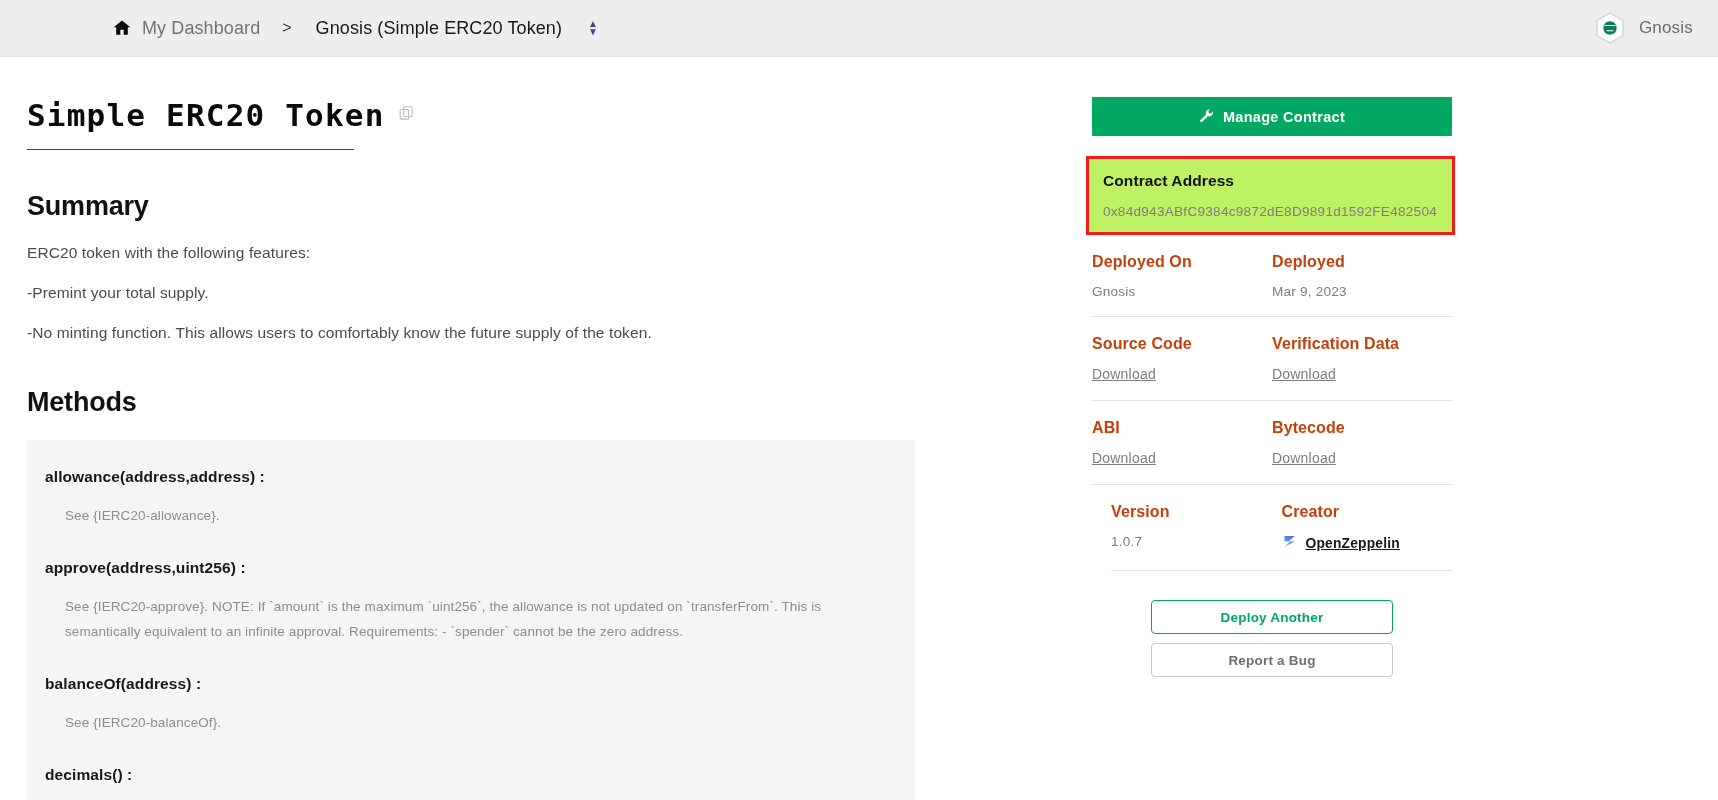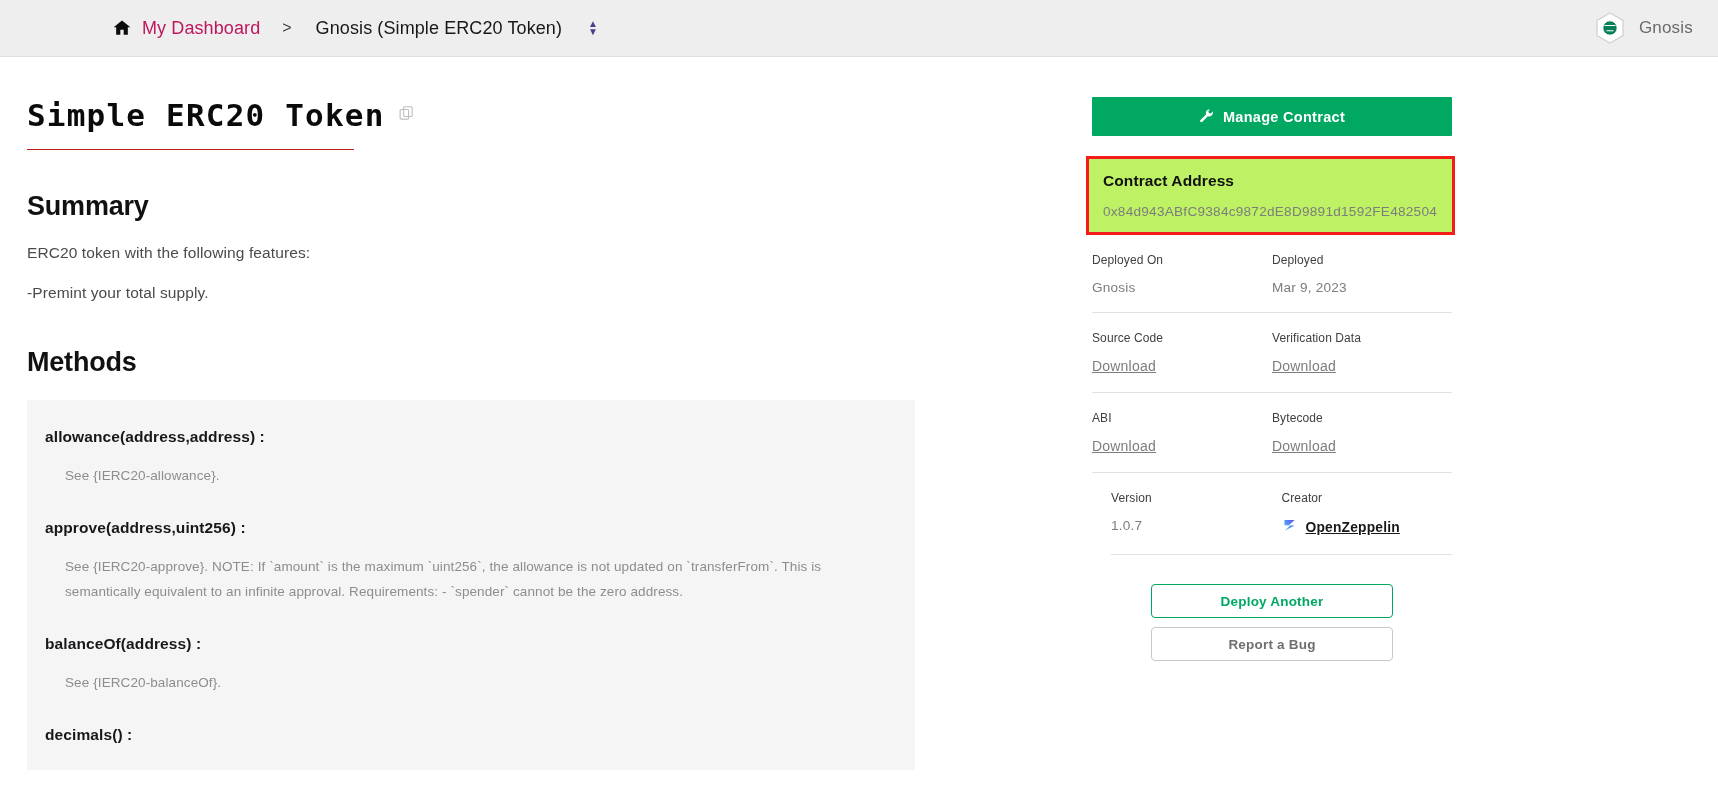--- a/index.html
+++ b/index.html
@@ -17,21 +17,21 @@
     border-bottom: 1px solid #e0e0e0;
     display: flex;
     align-items: center;
     padding: 0 20px 0 112px;
     position: relative;
   }
   .crumb-group { display: flex; align-items: center; gap: 10px; }
   .home-icon { width: 20px; height: 20px; display: block; }
   .crumb-link {
     font-size: 18px;
-    color: #be185d;
+    color: #737373;
     font-weight: 500;
     letter-spacing: .1px;
     cursor: pointer;
   }
   .crumb-sep {
     font-size: 16px;
     color: #3a3a3a;
     margin: 0 14px 0 12px;
   }
   .crumb-current {
@@ -191,23 +191,23 @@
 
   .meta-grid { width: 360px; }
   .meta-row {
     display: flex;
     padding: 18px 0 17px 0;
     border-bottom: 1px solid #e2e2e2;
   }
   .meta-row:last-child { border-bottom: 1px solid #e2e2e2; margin-left: 19px; }
   .meta-cell { width: 50%; }
   .meta-key {
-    font-size: 12px;
-    font-weight: 400;
-    color: #404040;
+    font-size: 16px;
+    font-weight: 700;
+    color: #c2410c;
     letter-spacing: .1px;
   }
   .meta-val {
     margin-top: 13px;
     font-size: 13.6px;
     color: #7d7d7d;
     letter-spacing: .2px;
   }
   .meta-link {
     margin-top: 13px;
@@ -310,20 +310,21 @@
           <rect x="1.2" y="4.2" width="9" height="10.4" rx="1"></rect>
           <rect x="5" y="1.3" width="9" height="10.4" rx="1"></rect>
         </svg>
       </span>
     </div>
 
     <h2 class="section" id="summary-heading">Summary</h2>
 
     <div class="summary-line">ERC20 token with the following features:</div>
     <div class="summary-line">-Premint your total supply.</div>
+    <div class="summary-line">-No minting function. This allows users to comfortably know the future supply of the token.</div>
 
     <h2 class="section" id="methods-heading">Methods</h2>
 
     <div class="methods-panel">
       <div class="method">
         <div class="method-sig">allowance(address,address) :</div>
         <div class="method-desc">See {IERC20-allowance}.</div>
       </div>
       <div class="method">
         <div class="method-sig">approve(address,uint256) :</div>

